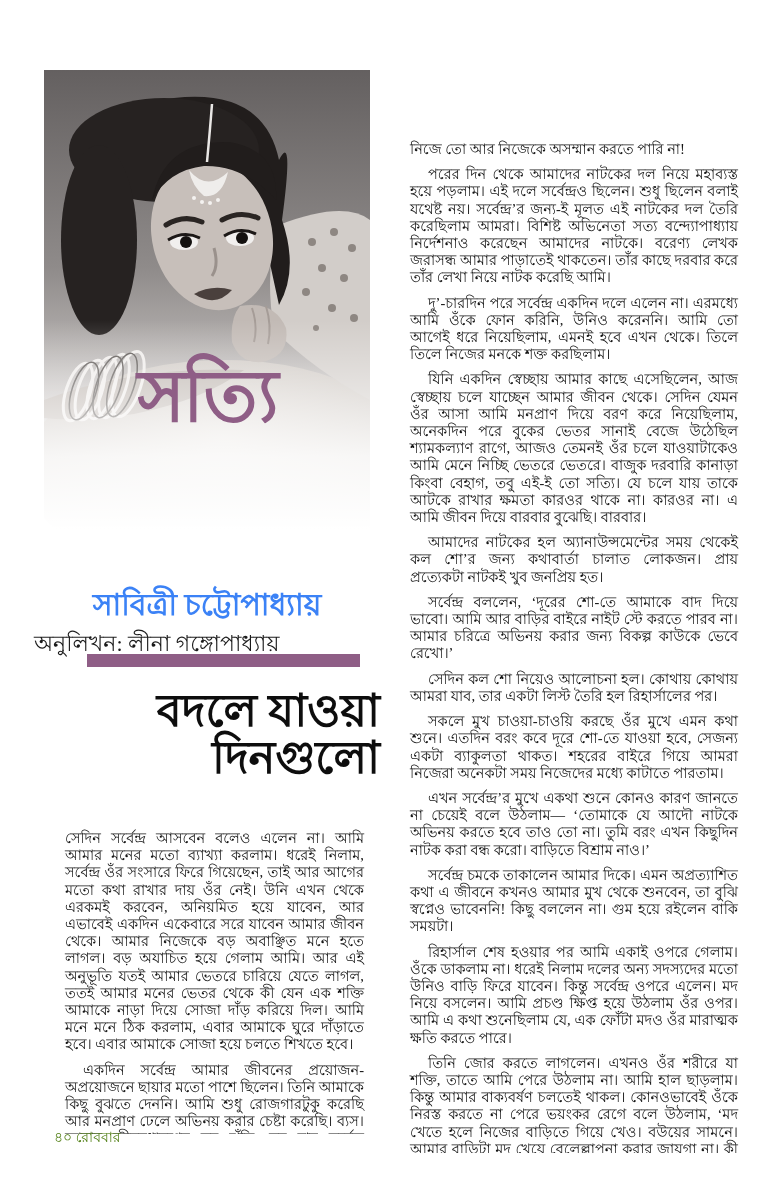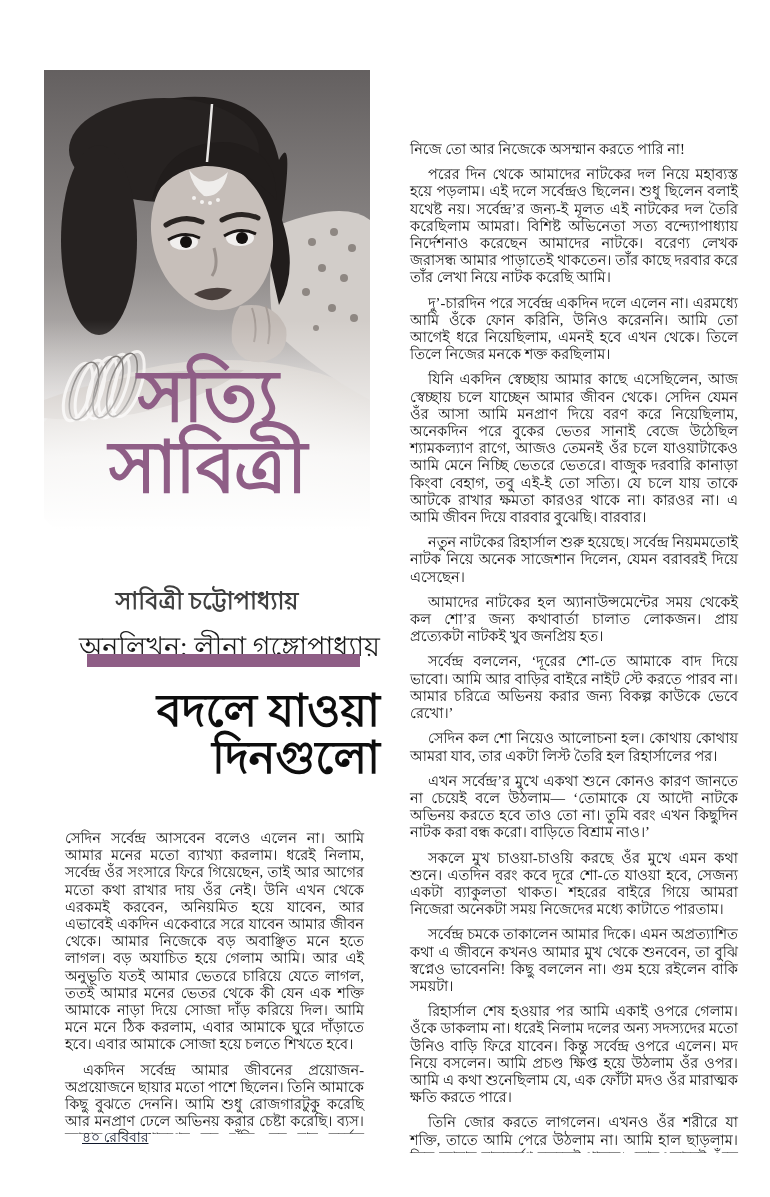--- a/index.html
+++ b/index.html
@@ -21,26 +21,26 @@
   .big-title{
     position:absolute;left:34px;top:362px;width:346px;
     text-align:center;
     font-weight:bold;
     font-size:72px;
     line-height:0.98;
     letter-spacing:-2px;
   }
   .author{
     position:absolute;left:34px;top:588px;width:346px;
-    text-align:center;font-size:24px;font-weight:bold;color:#404040;
+    text-align:center;font-size:30px;font-weight:bold;color:#3b82f6;
     line-height:1.1;
   }
   .transcriber{
     position:absolute;left:34px;top:626px;width:346px;
-    text-align:right;font-size:27px;color:#1a1a1a;
+    text-align:left;font-size:22px;color:#1a1a1a;
   }
   .accent-bar{
     position:absolute;left:87px;top:654px;width:273px;height:13px;
   }
   .section-heading{
     position:absolute;left:34px;top:688px;width:346px;
     text-align:right;font-weight:bold;font-size:45px;line-height:1.05;
     color:#0d0d0d;
   }
   
@@ -50,22 +50,22 @@
     line-height:17.2px;
     text-align:justify;
     color:#141414;
   }
   .col-left{left:57px;top:822px;width:315px;height:312px;overflow:hidden;}
   .col-right{left:402px;top:133px;width:344px;height:1020px;overflow:hidden;}
   .col p{margin:8px;text-indent:18px;}
   .col p.noindent{text-indent:0;}
   
   .footer{
-    position:absolute;left:82px;top:1126px;
-    font-size:14px;color:#0f172a;text-decoration:underline;
+    position:absolute;left:54px;top:1126px;
+    font-size:14px;color:#4d7c0f;
   }
 </style>
 </head>
 <body>
 
 <div class="page">
 
   <div class="photo">
     <svg width="326" height="460" viewBox="0 0 326 460" xmlns="http://www.w3.org/2000/svg">
       <defs>
@@ -151,21 +151,20 @@
         <ellipse cx="64" cy="317" rx="12" ry="32" transform="rotate(18 64 317)"></ellipse>
         <ellipse cx="78" cy="315" rx="12" ry="33" transform="rotate(18 78 315)"></ellipse>
       </g>
 
       <rect x="0" y="250" width="326" height="210" fill="url(#fadeWhite)"></rect>
     </svg>
   </div>
 
   <div class="big-title" style="color: rgb(143, 94, 134);">
     <div>সত্যি</div>
-    <div>সাবিত্রী</div>
   </div>
 
   <div class="author">সাবিত্রী চট্টোপাধ্যায়</div>
 
   <div class="transcriber">অনুলিখন: লীনা গঙ্গোপাধ্যায়</div>
 
   <div class="accent-bar" style="background: rgb(143, 94, 134);"></div>
 
   <div class="section-heading">
     <div>বদলে যাওয়া</div>
@@ -175,26 +174,25 @@
   <div class="col col-left">
     <p class="noindent">সেদিন সর্বেন্দ্র আসবেন বলেও এলেন না। আমি আমার মনের মতো ব্যাখ্যা করলাম। ধরেই নিলাম, সর্বেন্দ্র ওঁর সংসারে ফিরে গিয়েছেন, তাই আর আগের মতো কথা রাখার দায় ওঁর নেই। উনি এখন থেকে এরকমই করবেন, অনিয়মিত হয়ে যাবেন, আর এভাবেই একদিন একেবারে সরে যাবেন আমার জীবন থেকে। আমার নিজেকে বড় অবাঞ্ছিত মনে হতে লাগল। বড় অযাচিত হয়ে গেলাম আমি। আর এই অনুভূতি যতই আমার ভেতরে চারিয়ে যেতে লাগল, ততই আমার মনের ভেতর থেকে কী যেন এক শক্তি আমাকে নাড়া দিয়ে সোজা দাঁড় করিয়ে দিল। আমি মনে মনে ঠিক করলাম, এবার আমাকে ঘুরে দাঁড়াতে হবে। এবার আমাকে সোজা হয়ে চলতে শিখতে হবে।</p>
     <p>একদিন সর্বেন্দ্র আমার জীবনের প্রয়োজন-অপ্রয়োজনে ছায়ার মতো পাশে ছিলেন। তিনি আমাকে কিছু বুঝতে দেননি। আমি শুধু রোজগারটুকু করেছি আর মনপ্রাণ ঢেলে অভিনয় করার চেষ্টা করেছি। ব্যস। আমার জীবনধারণের সব ঝুঁকি, সব দায় সর্বেন্দ্র স্বেচ্ছায় নিজের কাঁধে তুলে নিয়েছিলেন। আজ আমি আবার একা হয়ে গিয়েছি। সেই একাকিত্বকেও আমাকেই তো সম্মান জানাতে হবে। দুনিয়া আমাকে অসম্মান করলেও আমি</p>
   </div>
 
   <div class="col col-right">
     <p class="noindent">নিজে তো আর নিজেকে অসম্মান করতে পারি না!</p>
     <p>পরের দিন থেকে আমাদের নাটকের দল নিয়ে মহাব্যস্ত হয়ে পড়লাম। এই দলে সর্বেন্দ্রও ছিলেন। শুধু ছিলেন বলাই যথেষ্ট নয়। সর্বেন্দ্র’র জন্য-ই মূলত এই নাটকের দল তৈরি করেছিলাম আমরা। বিশিষ্ট অভিনেতা সত্য বন্দ্যোপাধ্যায় নির্দেশনাও করেছেন আমাদের নাটকে। বরেণ্য লেখক জরাসন্ধ আমার পাড়াতেই থাকতেন। তাঁর কাছে দরবার করে তাঁর লেখা নিয়ে নাটক করেছি আমি।</p>
     <p>দু’-চারদিন পরে সর্বেন্দ্র একদিন দলে এলেন না। এরমধ্যে আমি ওঁকে ফোন করিনি, উনিও করেননি। আমি তো আগেই ধরে নিয়েছিলাম, এমনই হবে এখন থেকে। তিলে তিলে নিজের মনকে শক্ত করছিলাম।</p>
     <p>যিনি একদিন স্বেচ্ছায় আমার কাছে এসেছিলেন, আজ স্বেচ্ছায় চলে যাচ্ছেন আমার জীবন থেকে। সেদিন যেমন ওঁর আসা আমি মনপ্রাণ দিয়ে বরণ করে নিয়েছিলাম, অনেকদিন পরে বুকের ভেতর সানাই বেজে উঠেছিল শ্যামকল্যাণ রাগে, আজও তেমনই ওঁর চলে যাওয়াটাকেও আমি মেনে নিচ্ছি ভেতরে ভেতরে। বাজুক দরবারি কানাড়া কিংবা বেহাগ, তবু এই-ই তো সত্যি। যে চলে যায় তাকে আটকে রাখার ক্ষমতা কারওর থাকে না। কারওর না। এ আমি জীবন দিয়ে বারবার বুঝেছি। বারবার।</p>
-    <p>নতুন নাটকের রিহার্সাল শুরু হয়েছে। সর্বেন্দ্র নিয়মমতোই নাটক নিয়ে অনেক সাজেশান দিলেন, যেমন বরাবরই দিয়ে এসেছেন।</p>
     <p>আমাদের নাটকের হল অ্যানাউন্সমেন্টের সময় থেকেই কল শো’র জন্য কথাবার্তা চালাত লোকজন। প্রায় প্রত্যেকটা নাটকই খুব জনপ্রিয় হত।</p>
     <p>সর্বেন্দ্র বললেন, ‘দূরের শো-তে আমাকে বাদ দিয়ে ভাবো। আমি আর বাড়ির বাইরে নাইট স্টে করতে পারব না। আমার চরিত্রে অভিনয় করার জন্য বিকল্প কাউকে ভেবে রেখো।’</p>
     <p>সেদিন কল শো নিয়েও আলোচনা হল। কোথায় কোথায় আমরা যাব, তার একটা লিস্ট তৈরি হল রিহার্সালের পর।</p>
+    <p>সকলে মুখ চাওয়া-চাওয়ি করছে ওঁর মুখে এমন কথা শুনে। এতদিন বরং কবে দূরে শো-তে যাওয়া হবে, সেজন্য একটা ব্যাকুলতা থাকত। শহরের বাইরে গিয়ে আমরা নিজেরা অনেকটা সময় নিজেদের মধ্যে কাটাতে পারতাম।</p>
     <p>এখন সর্বেন্দ্র’র মুখে একথা শুনে কোনও কারণ জানতে না চেয়েই বলে উঠলাম— ‘তোমাকে যে আদৌ নাটকে অভিনয় করতে হবে তাও তো না। তুমি বরং এখন কিছুদিন নাটক করা বন্ধ করো। বাড়িতে বিশ্রাম নাও।’</p>
-    <p>সকলে মুখ চাওয়া-চাওয়ি করছে ওঁর মুখে এমন কথা শুনে। এতদিন বরং কবে দূরে শো-তে যাওয়া হবে, সেজন্য একটা ব্যাকুলতা থাকত। শহরের বাইরে গিয়ে আমরা নিজেরা অনেকটা সময় নিজেদের মধ্যে কাটাতে পারতাম।</p>
     <p>সর্বেন্দ্র চমকে তাকালেন আমার দিকে। এমন অপ্রত্যাশিত কথা এ জীবনে কখনও আমার মুখ থেকে শুনবেন, তা বুঝি স্বপ্নেও ভাবেননি! কিছু বললেন না। গুম হয়ে রইলেন বাকি সময়টা।</p>
     <p>রিহার্সাল শেষ হওয়ার পর আমি একাই ওপরে গেলাম। ওঁকে ডাকলাম না। ধরেই নিলাম দলের অন্য সদস্যদের মতো উনিও বাড়ি ফিরে যাবেন। কিন্তু সর্বেন্দ্র ওপরে এলেন। মদ নিয়ে বসলেন। আমি প্রচণ্ড ক্ষিপ্ত হয়ে উঠলাম ওঁর ওপর। আমি এ কথা শুনেছিলাম যে, এক ফোঁটা মদও ওঁর মারাত্মক ক্ষতি করতে পারে।</p>
     <p>তিনি জোর করতে লাগলেন। এখনও ওঁর শরীরে যা শক্তি, তাতে আমি পেরে উঠলাম না। আমি হাল ছাড়লাম। কিন্তু আমার বাক্যবর্ষণ চলতেই থাকল। কোনওভাবেই ওঁকে নিরস্ত করতে না পেরে ভয়ংকর রেগে বলে উঠলাম, ‘মদ খেতে হলে নিজের বাড়িতে গিয়ে খেও। বউয়ের সামনে। আমার বাড়িটা মদ খেয়ে বেলেল্লাপনা করার জায়গা না। কী মনে করো তুমি? আমার বাড়িতে যা খুশি করা যায়? আমি তোমার কেউ না বলে? আমি</p>
   </div>
 
   <div class="footer">৪০ রোববার</div>
 
 </div>
 
 </body></html>

